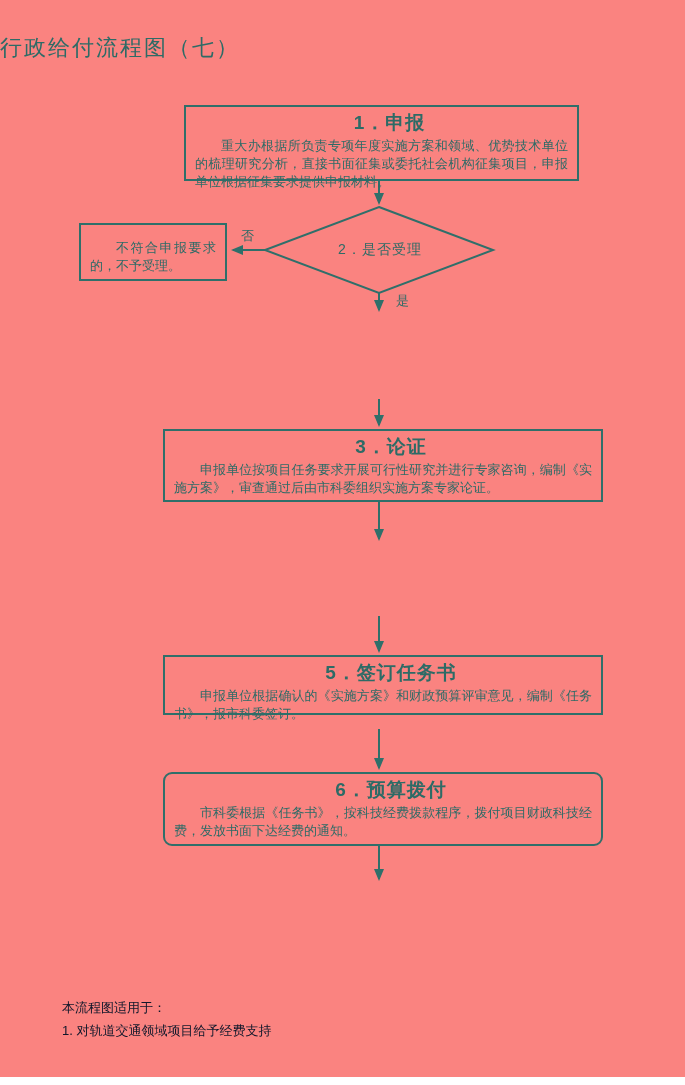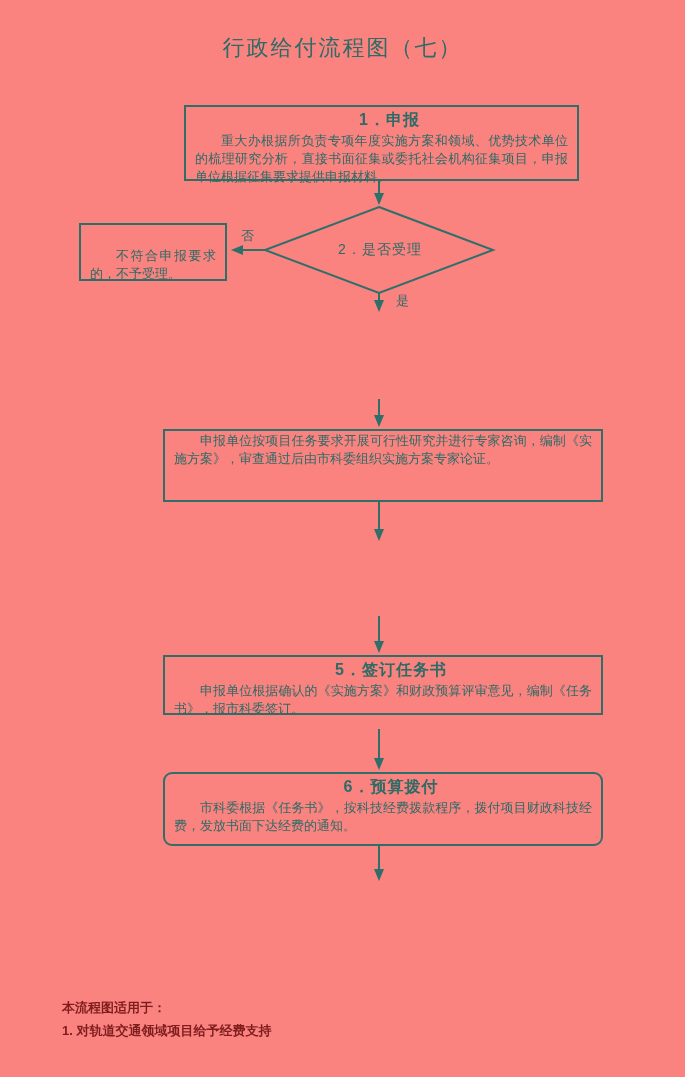--- a/index.html
+++ b/index.html
@@ -2,58 +2,58 @@
 <html><head>
 <meta charset="utf-8">
 <style>
   html,body{margin:0;padding:0;background:#ffffff;}
   .canvas{
     position:relative;width:685px;height:1085px;overflow:hidden;
     background:#FA8380;
     font-family:"Liberation Serif", serif;
   }
   .page-title{
-    position:absolute;top:33px;left:0;width:100%;text-align:center;
+    position:absolute;top:33px;left:0;width:100%;
     font-size:22px;letter-spacing:2px;color:#2D6B66;font-weight:normal;
   }
   .connectors{position:absolute;left:0;top:0;width:685px;height:1085px;}
   .box{
     position:absolute;border:2px solid #2F6F6A;color:#2D6B66;box-sizing:border-box;
     background:transparent;
   }
   .box-title{
-    text-align:center;font-weight:bold;font-size:16px;margin-top:3px;
+    text-align:center;font-weight:bold;font-size:19px;margin-top:3px;
     font-family:"Liberation Sans", sans-serif;letter-spacing:1px;padding-left:16px;
   }
   .box-body{
     font-size:13px;line-height:18px;text-indent:2em;padding:1px 9px 0 9px;
     text-align:justify;
   }
-  .box-body.no-title{padding-top:22px;}
+  .box-body.no-title{padding-top:14px;}
   .b1{left:184px;top:105px;width:395px;height:76px;}
   .reject{left:79px;top:223px;width:148px;height:58px;}
   .accept{left:260px;top:314px;width:228px;height:85px;}
   .b3{left:163px;top:429px;width:440px;height:73px;}
   .b4{left:163px;top:543px;width:440px;height:73px;}
   .b5{left:163px;top:655px;width:440px;height:60px;}
   .b6{left:163px;top:772px;width:440px;height:74px;border-radius:9px;}
   .b7{left:163px;top:883px;width:440px;height:89px;}
   .branch-label{
     position:absolute;font-size:13px;color:#2D6B66;line-height:13px;
   }
   .lbl-no{left:241px;top:229px;}
   .lbl-yes{left:396px;top:294px;}
   .diamond-label{
     position:absolute;left:266px;top:241px;width:228px;text-align:center;
     font-size:14px;font-weight:normal;color:#2D6B66;
     font-family:"Liberation Sans", sans-serif;letter-spacing:1px;
   }
   .notes{
-    position:absolute;left:62px;top:996px;color:#7f1d1d;
-    font-family:"Liberation Sans", sans-serif;font-size:13px;font-weight:bold;
+    position:absolute;left:62px;top:996px;color:#0f172a;
+    font-family:"Liberation Sans", sans-serif;font-size:13px;font-weight:normal;
   }
   .notes div{line-height:23px;}
   .bottom-strip{
     position:absolute;left:0;top:1077px;width:685px;height:8px;background:#FFFFFF;
   }
 </style>
 </head>
 <body>
 
 <div class="canvas">
@@ -85,20 +85,21 @@
   <div class="diamond-label">2．是否受理</div>
   <div class="branch-label lbl-no">否</div>
   <div class="branch-label lbl-yes">是</div>
 
   <div class="box reject">
     <div class="box-body no-title">不符合申报要求的，不予受理。</div>
   </div>
 
 
   <div class="box b3">
+    <div class="box-title">3．论证</div>
     <div class="box-body">申报单位按项目任务要求开展可行性研究并进行专家咨询，编制《实施方案》，审查通过后由市科委组织实施方案专家论证。</div>
   </div>
 
 
   <div class="box b5">
     <div class="box-title">5．签订任务书</div>
     <div class="box-body">申报单位根据确认的《实施方案》和财政预算评审意见，编制《任务书》，报市科委签订。</div>
   </div>
 
   <div class="box b6">

